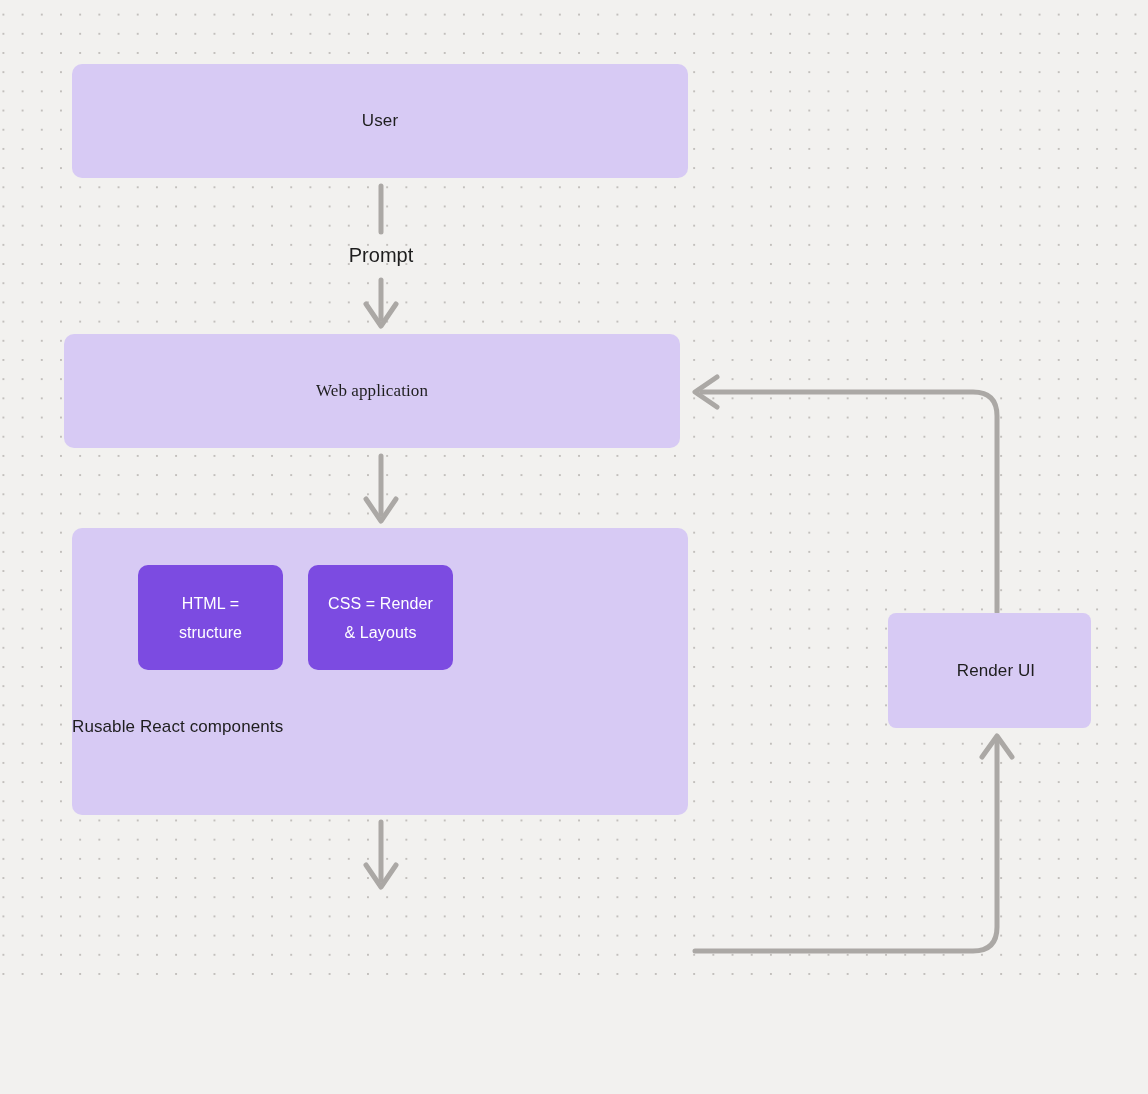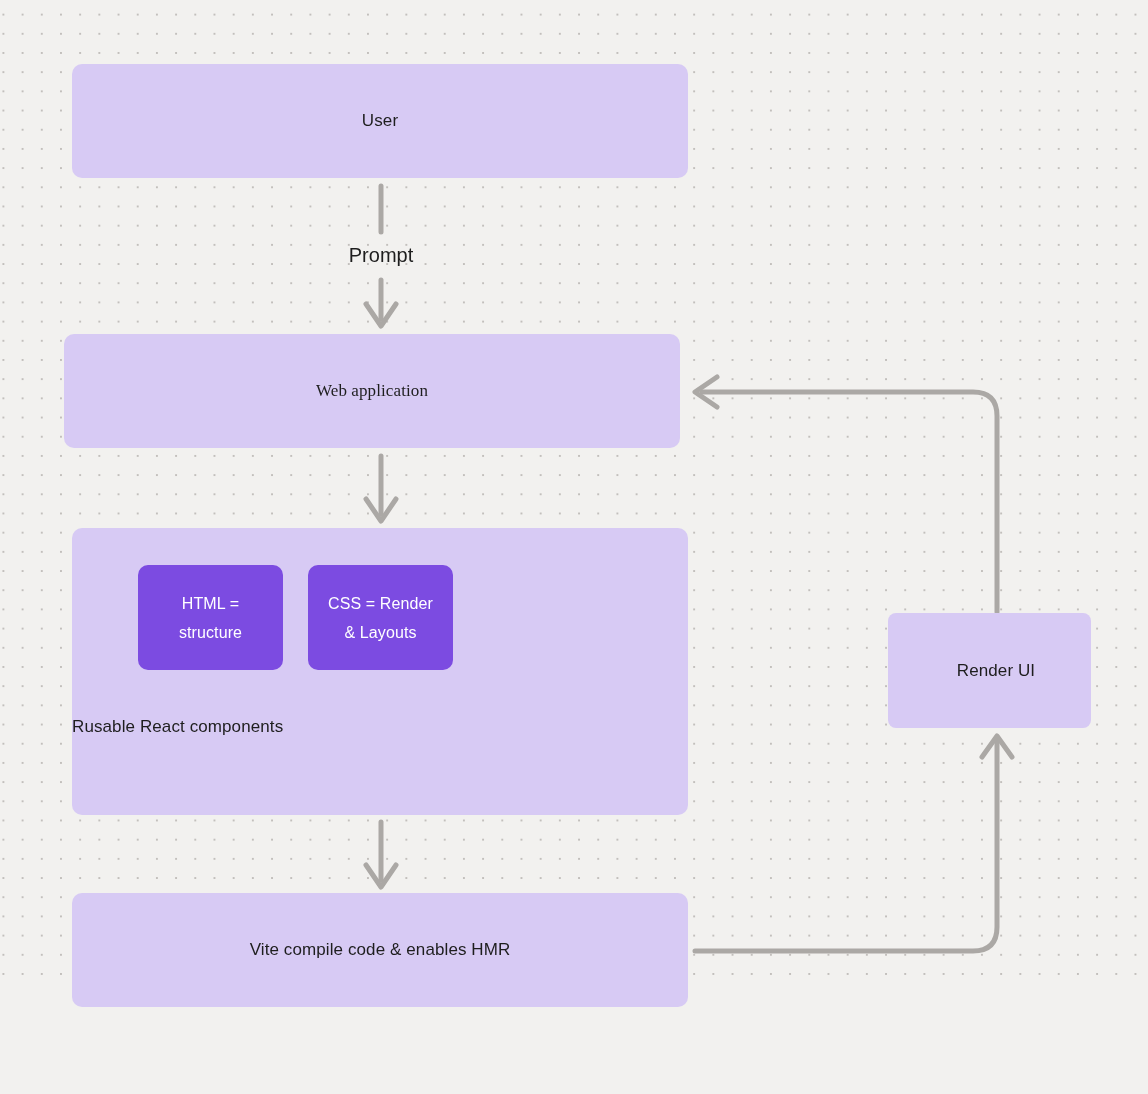--- a/index.html
+++ b/index.html
@@ -131,21 +131,18 @@
       <div class="chip">
         <div>
           <span>CSS = Render</span>
           <span>&amp; Layouts</span>
         </div>
       </div>
     </div>
     <div class="container-caption">Rusable React components</div>
   </div>
 
-  <div class="node node-vite">
-    <span>Vite compile code &amp; enables HMR</span>
-  </div>
 
   <div class="node node-render">
     <span>Render UI</span>
   </div>
 
 </div>
 
 </body></html>

